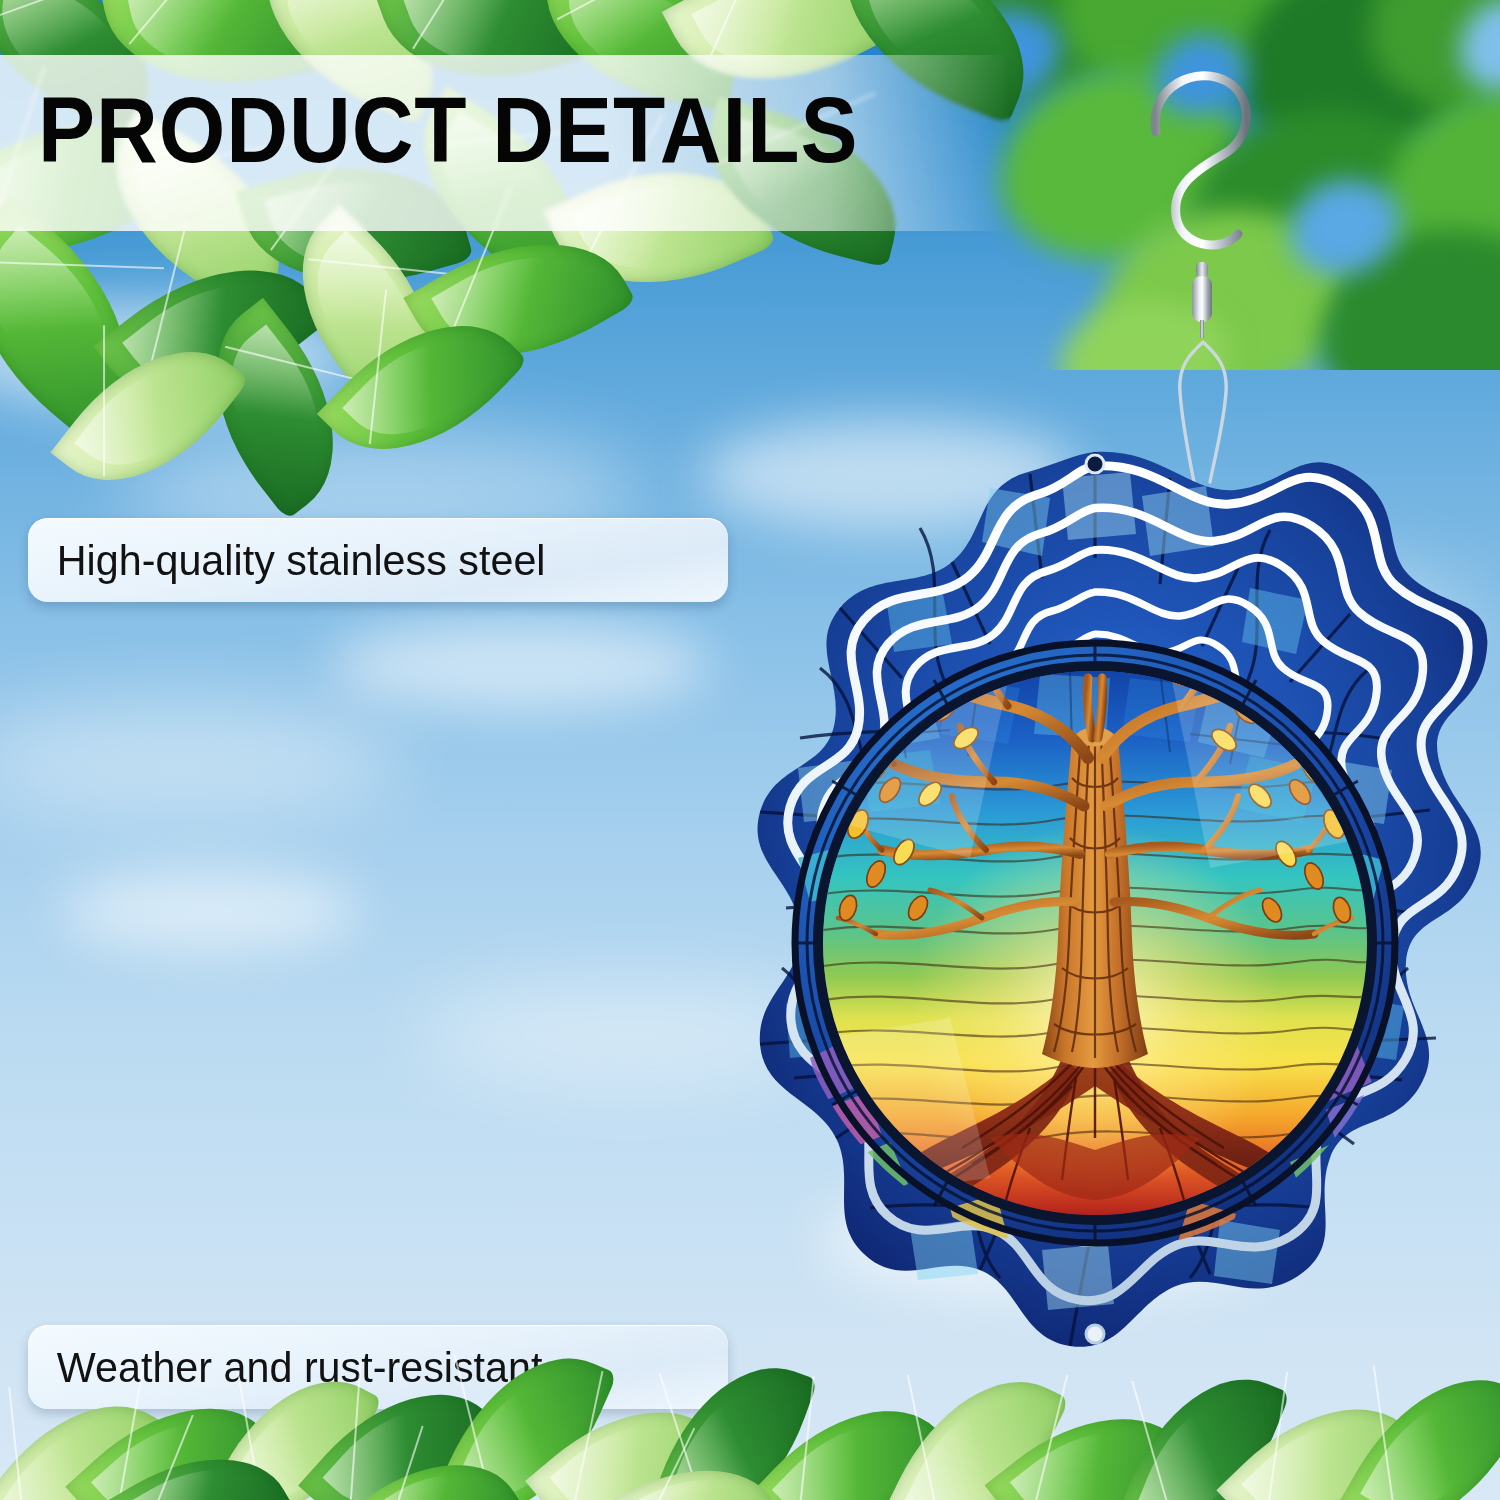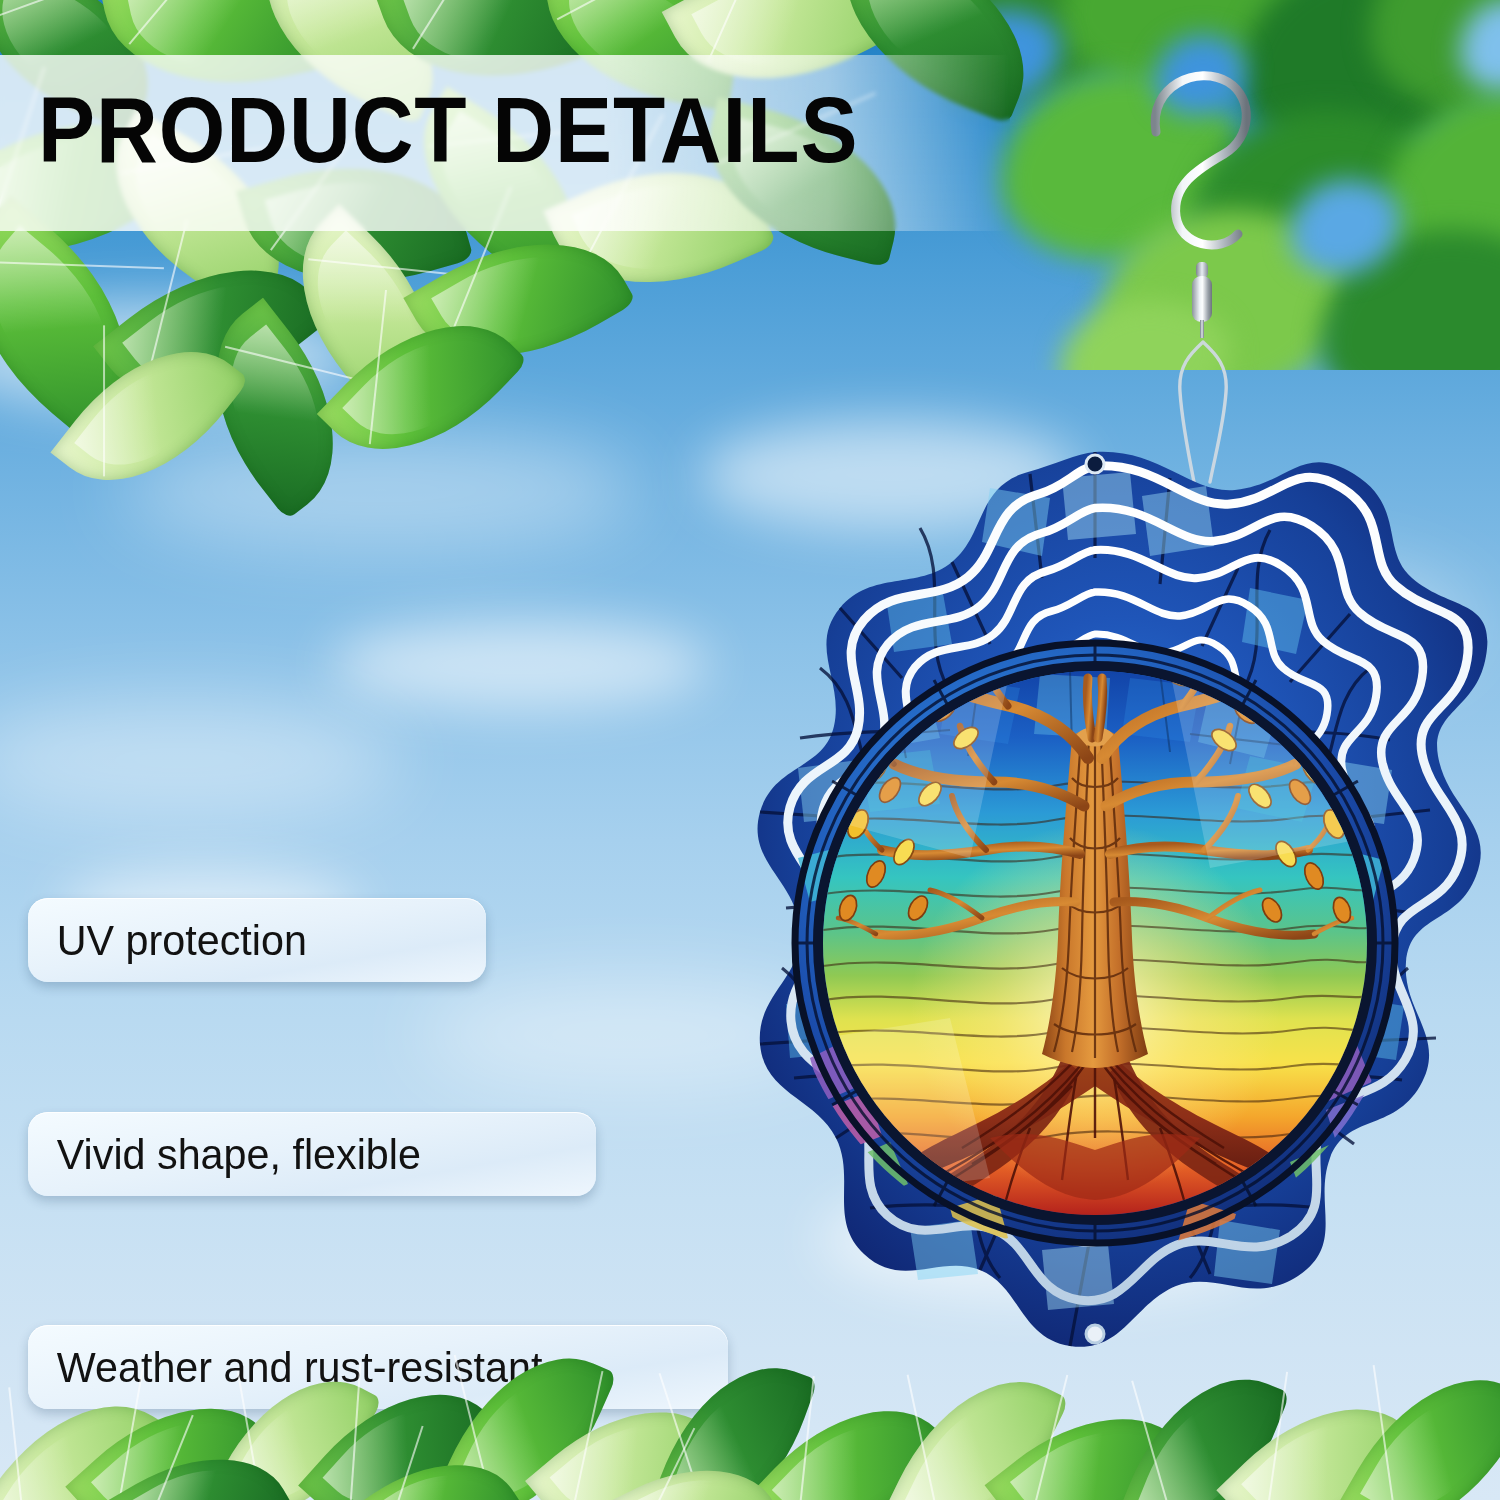--- a/index.html
+++ b/index.html
@@ -164,25 +164,22 @@
       </div>
     <div class="leaf pale" style="left:60px;  top:360px; width:180px;height:112px;transform:rotate(-52deg);">
         <i class="vein"></i>
       </div>
   </div>
 
   <div id="title-band"></div>
   <h1 id="page-title">PRODUCT DETAILS</h1>
 
   <div id="feature-list">
-    <div class="pill" style="top:898px;width:458px;">
-      <span class="pill-label">UV protection</span>
-    </div>
-    <div class="pill" style="top:1112px;width:568px;">
-      <span class="pill-label">Vivid shape, flexible</span>
+    <div class="pill" style="top:518px;width:700px;">
+      <span class="pill-label">High-quality stainless steel</span>
     </div>
     <div class="pill" style="top:1325px;width:700px;">
       <span class="pill-label">Weather and rust-resistant</span>
     </div>
   </div>
 
   <div id="spinner-assembly">
 
     <svg id="s-hook" viewBox="0 0 120 210">
       <defs>

